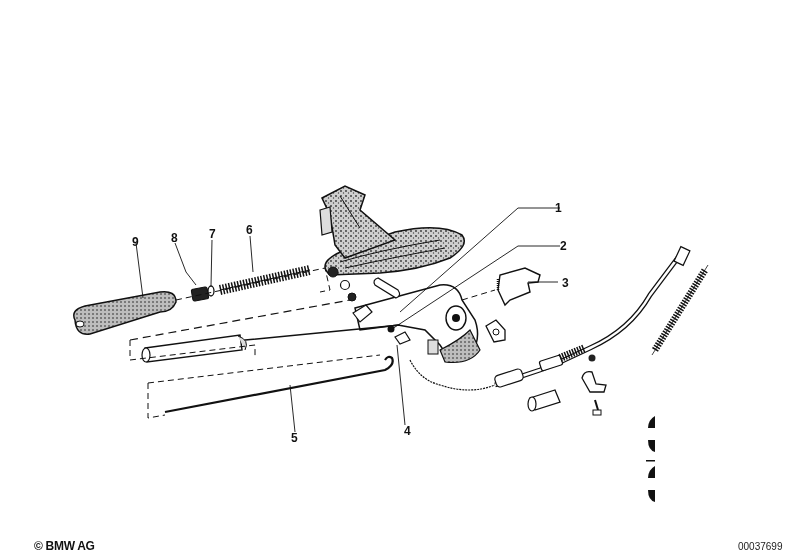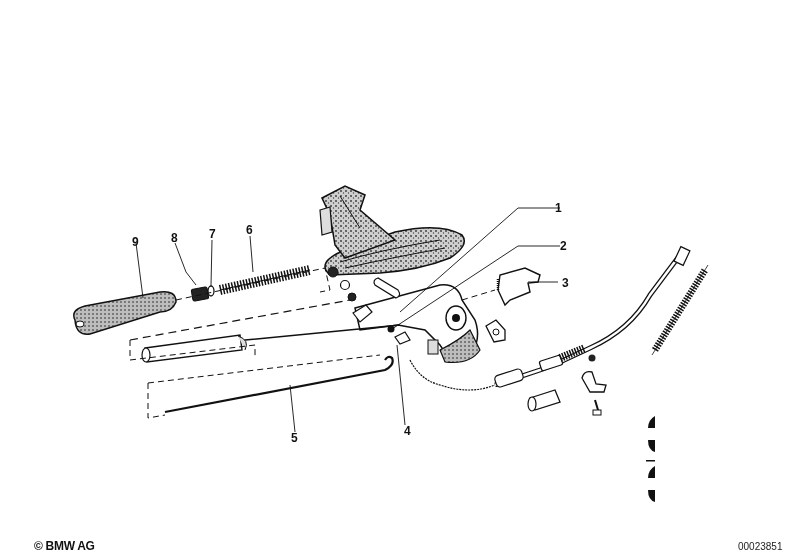--- a/index.html
+++ b/index.html
@@ -153,13 +153,13 @@
 <span class="callout" style="left:560px; top:240px;">2</span>
 <span class="callout" style="left:562px; top:277px;">3</span>
 <span class="callout" style="left:404px; top:425px;">4</span>
 <span class="callout" style="left:291px; top:432px;">5</span>
 <span class="callout" style="left:246px; top:224px;">6</span>
 <span class="callout" style="left:209px; top:228px;">7</span>
 <span class="callout" style="left:171px; top:232px;">8</span>
 <span class="callout" style="left:132px; top:236px;">9</span>
 
 <span class="footer-left">© BMW AG</span>
-<span class="footer-right">00023851</span>
+<span class="footer-right">00037699</span>
 
 </body></html>

